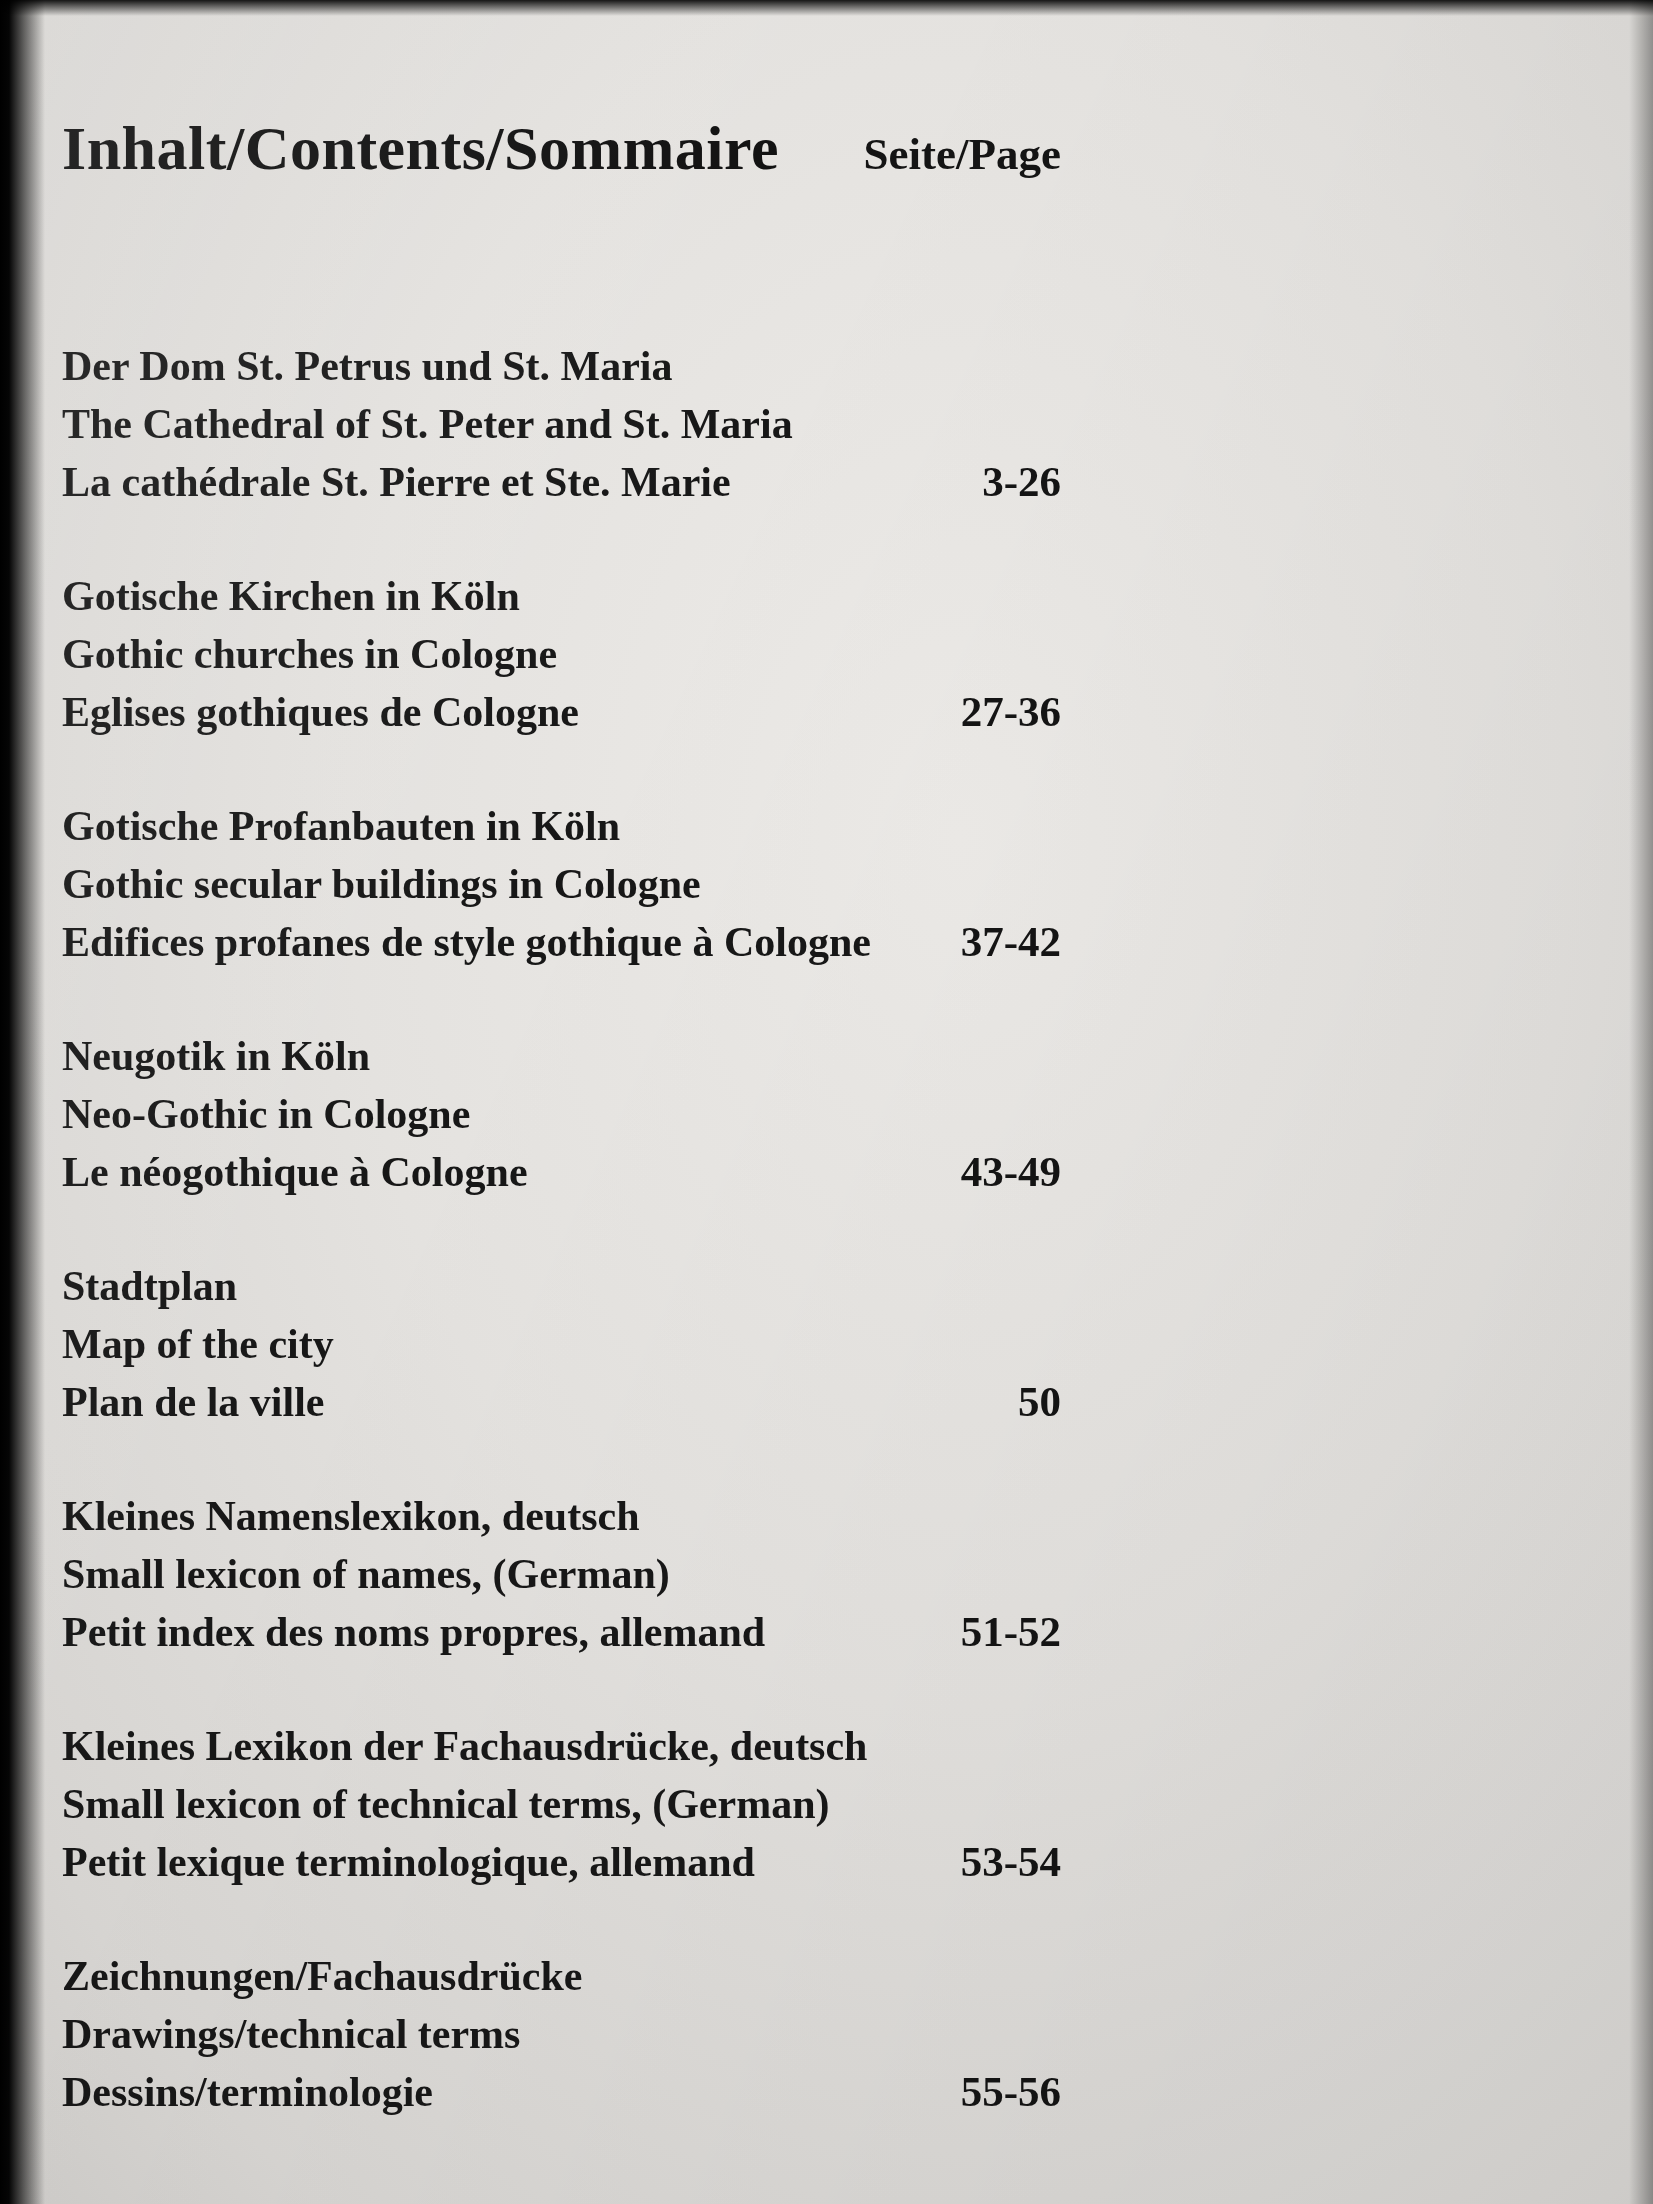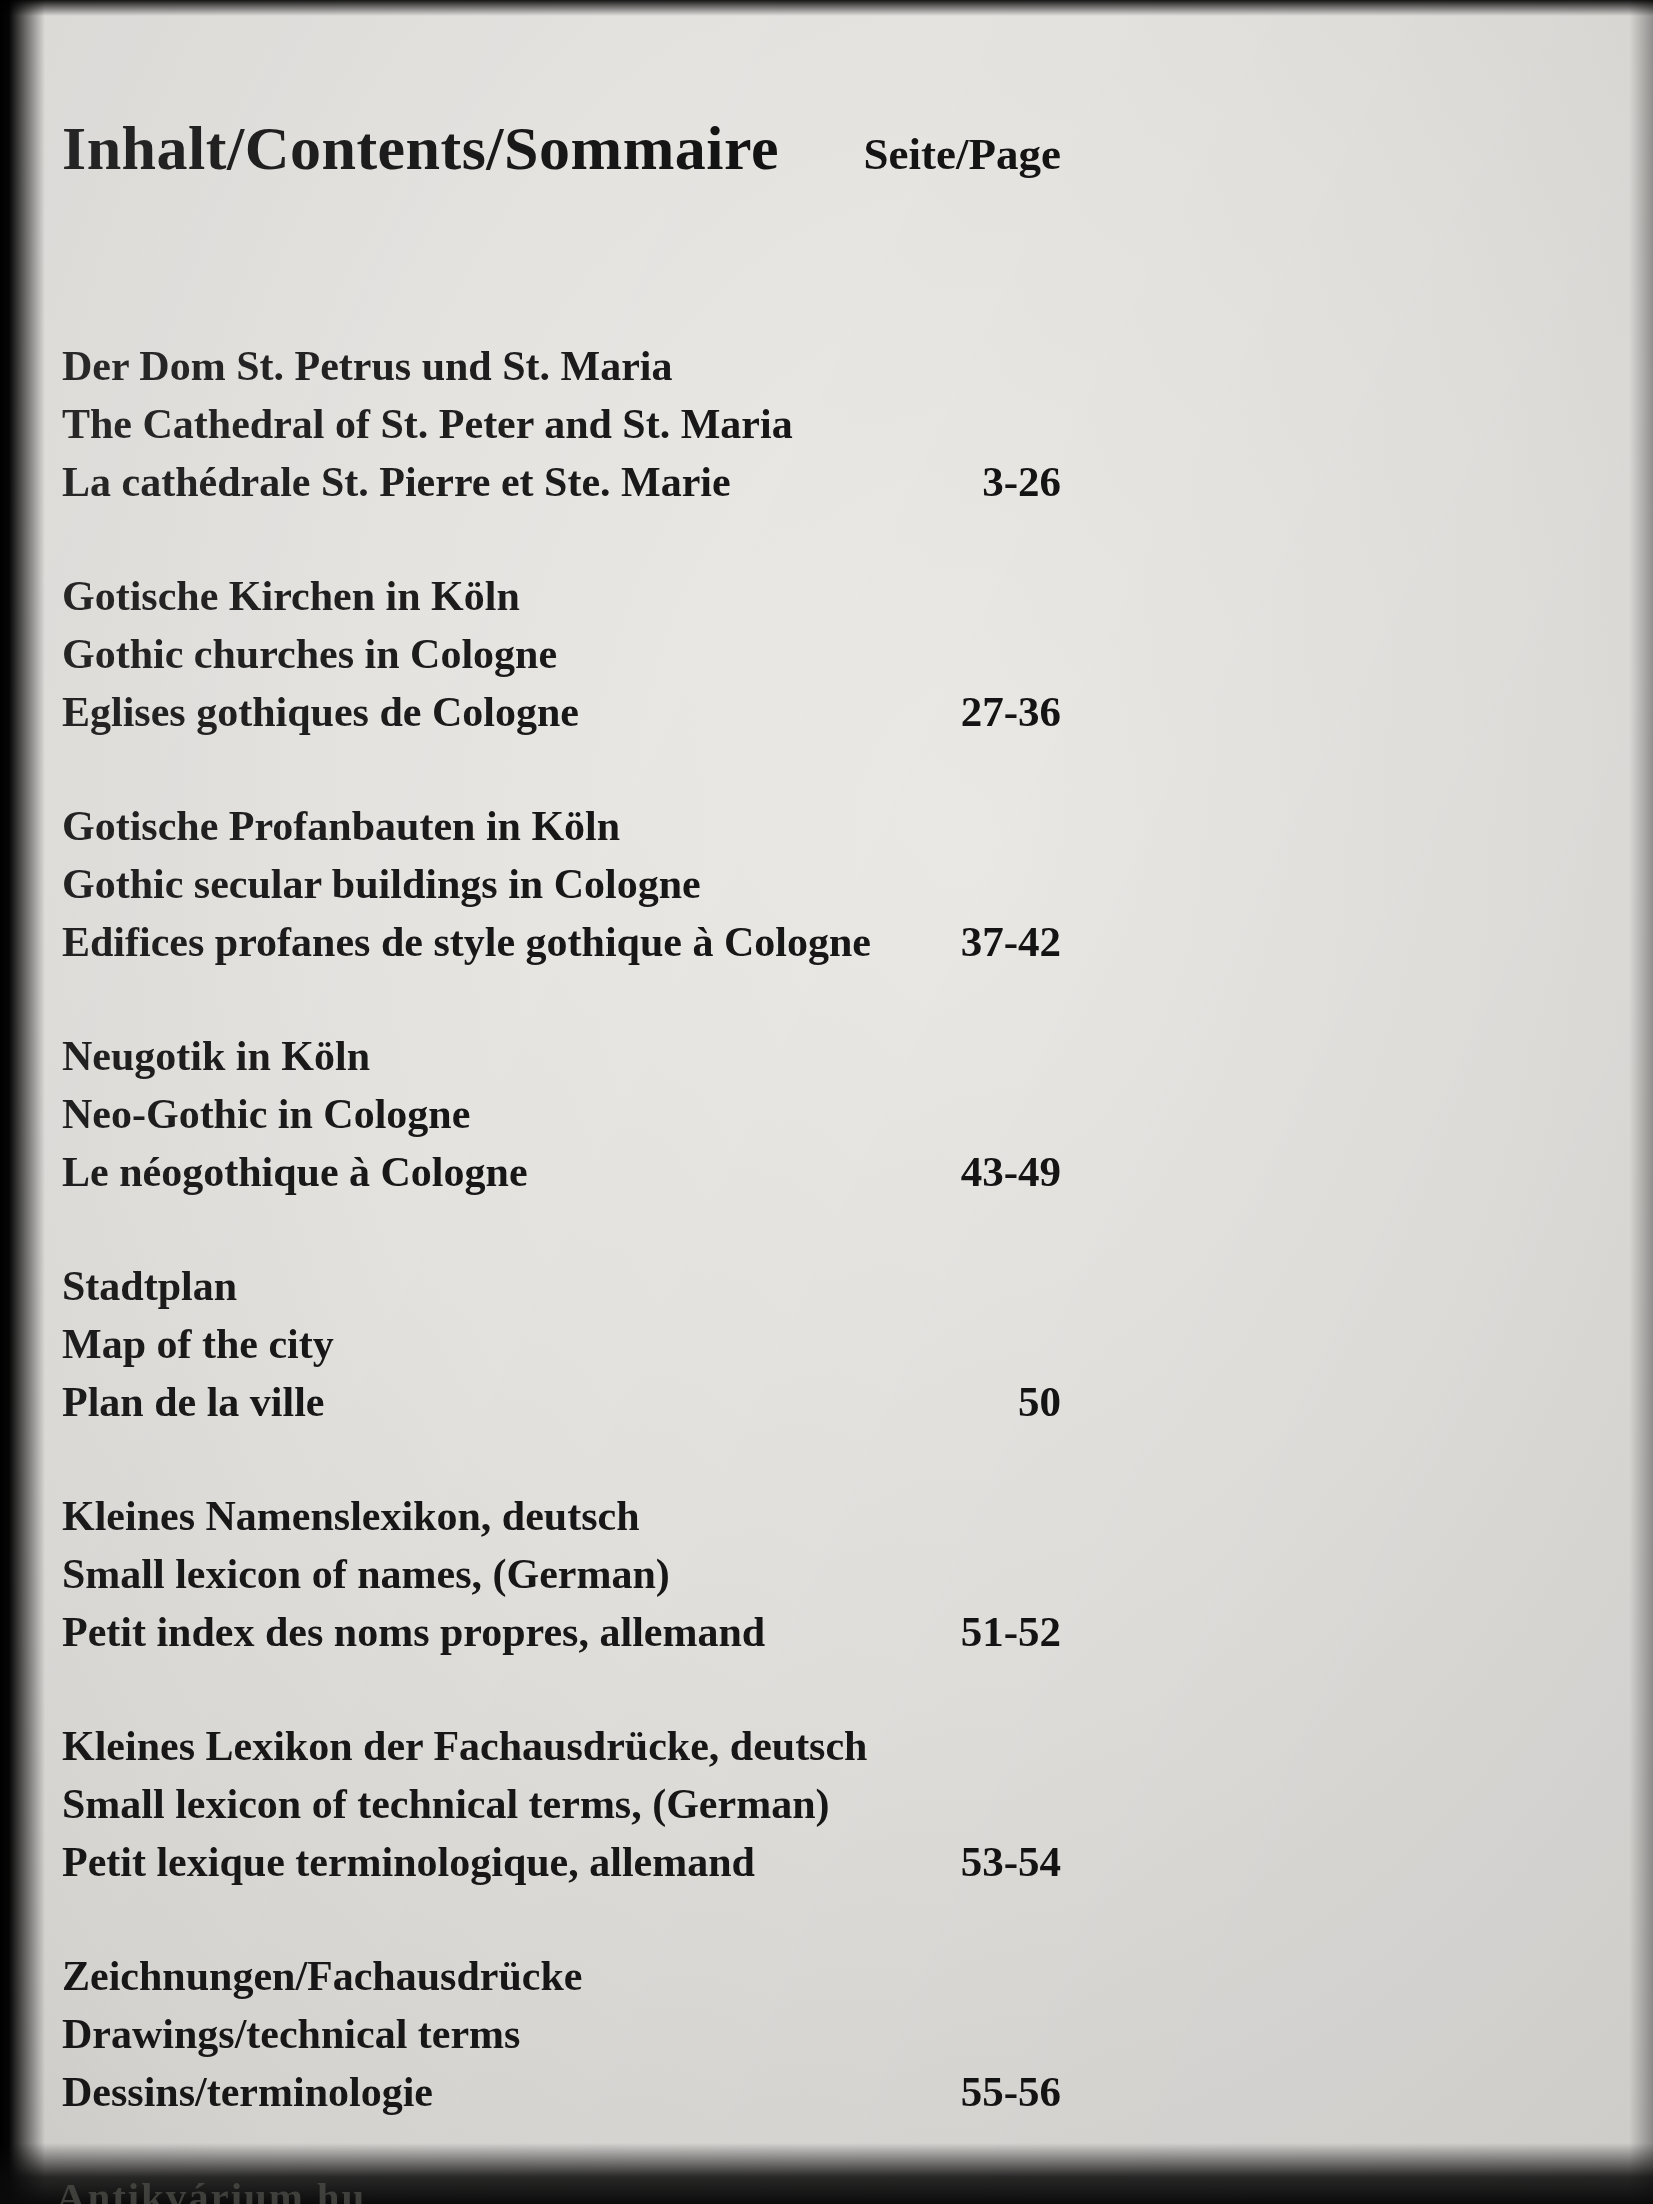--- a/index.html
+++ b/index.html
@@ -199,18 +199,15 @@
         <div class="pages">55-56</div>
       </div>
 
     </div>
   </div>
 
   <div class="sheen"></div>
   <div class="edge-left"></div>
   <div class="edge-top"></div>
   <div class="edge-right"></div>
-  <div class="edge-bottom">
-    <span class="watermark">Antikvárium.hu</span>
-  </div>
 
 </div>
 
 
 </body></html>

